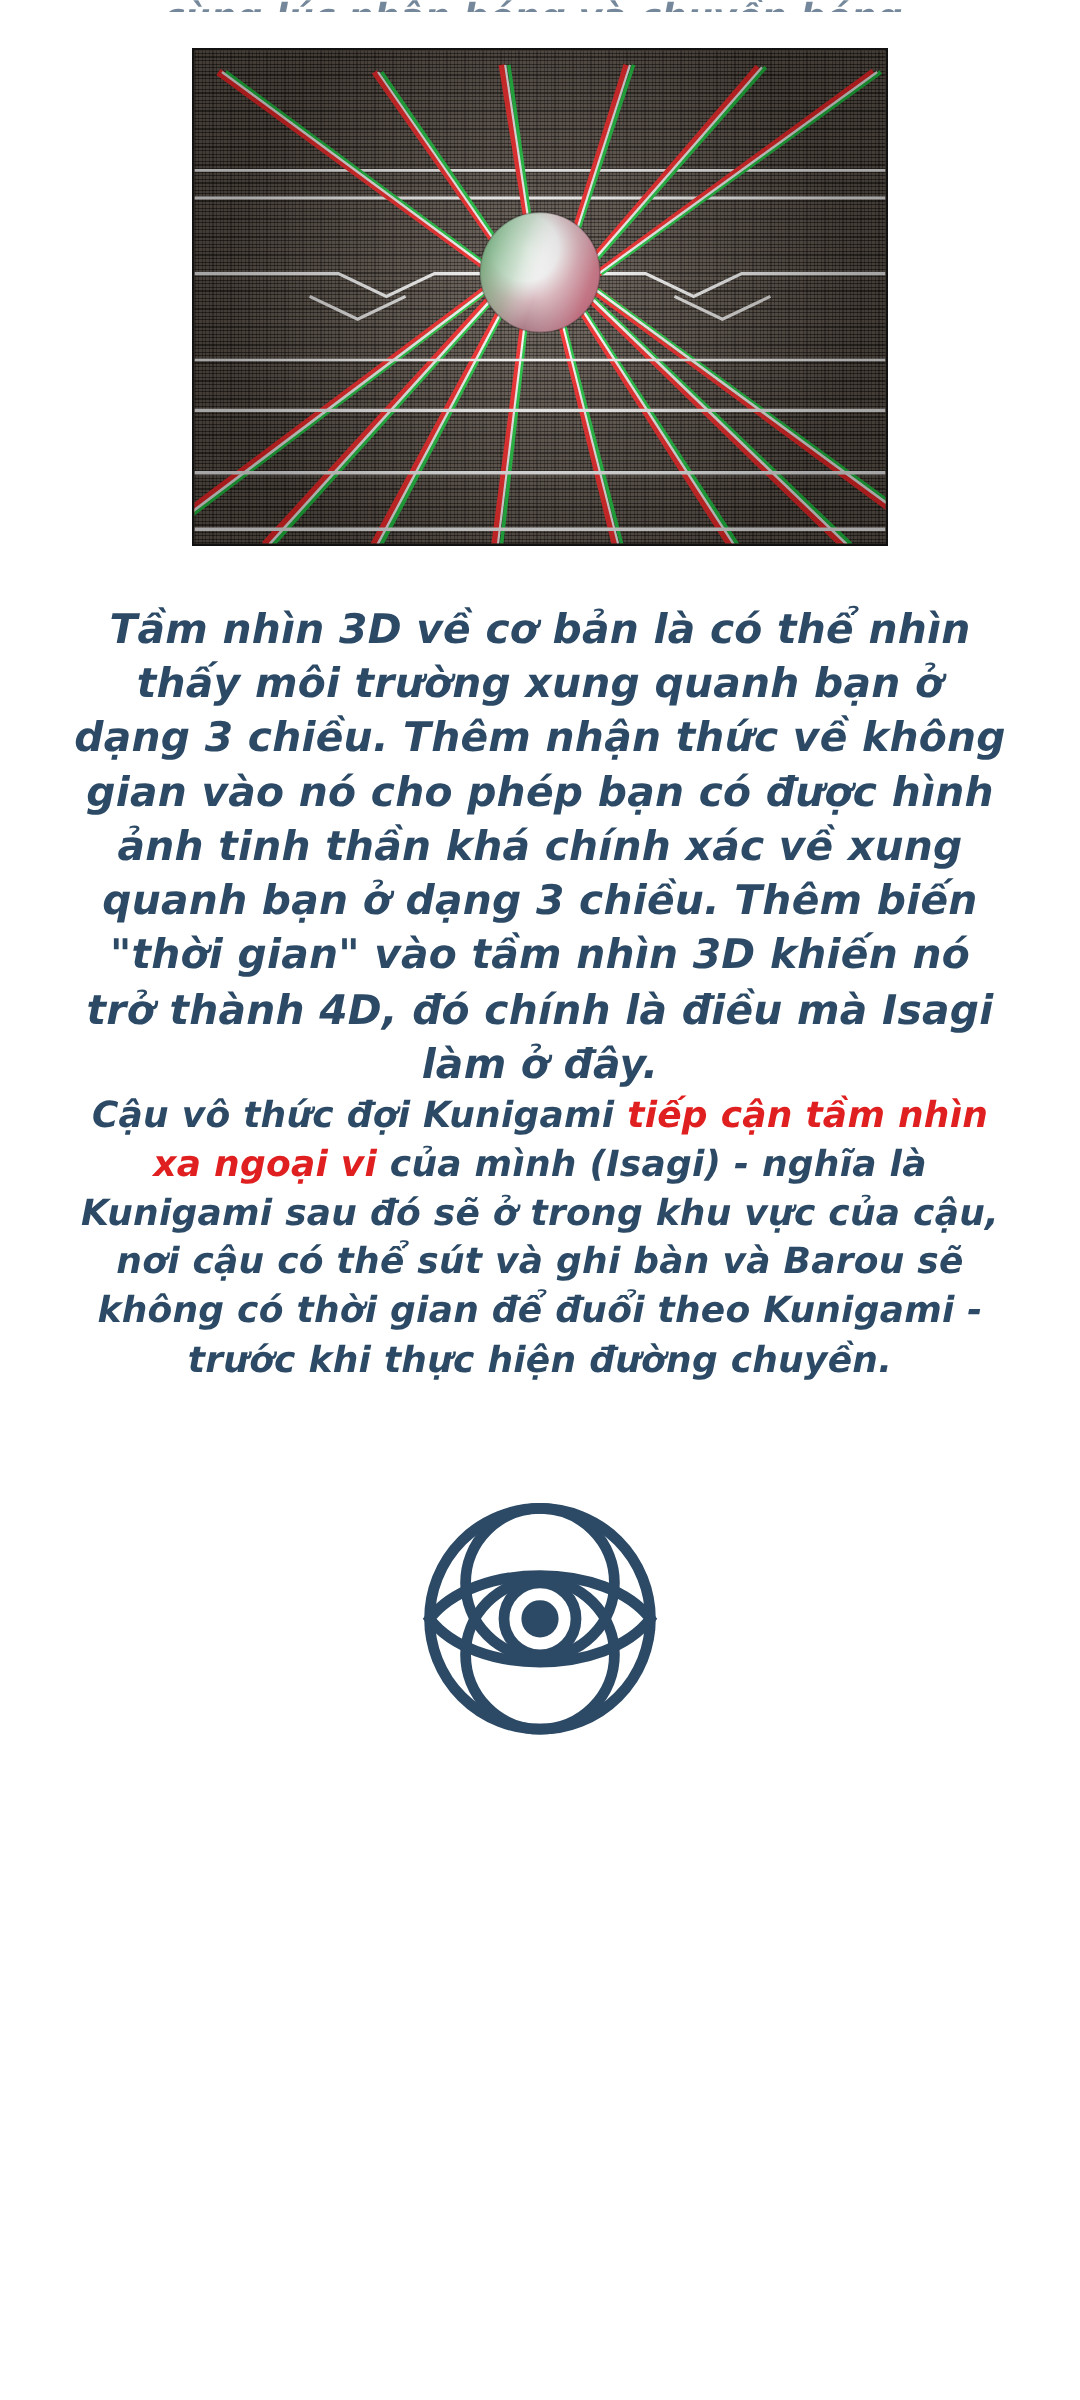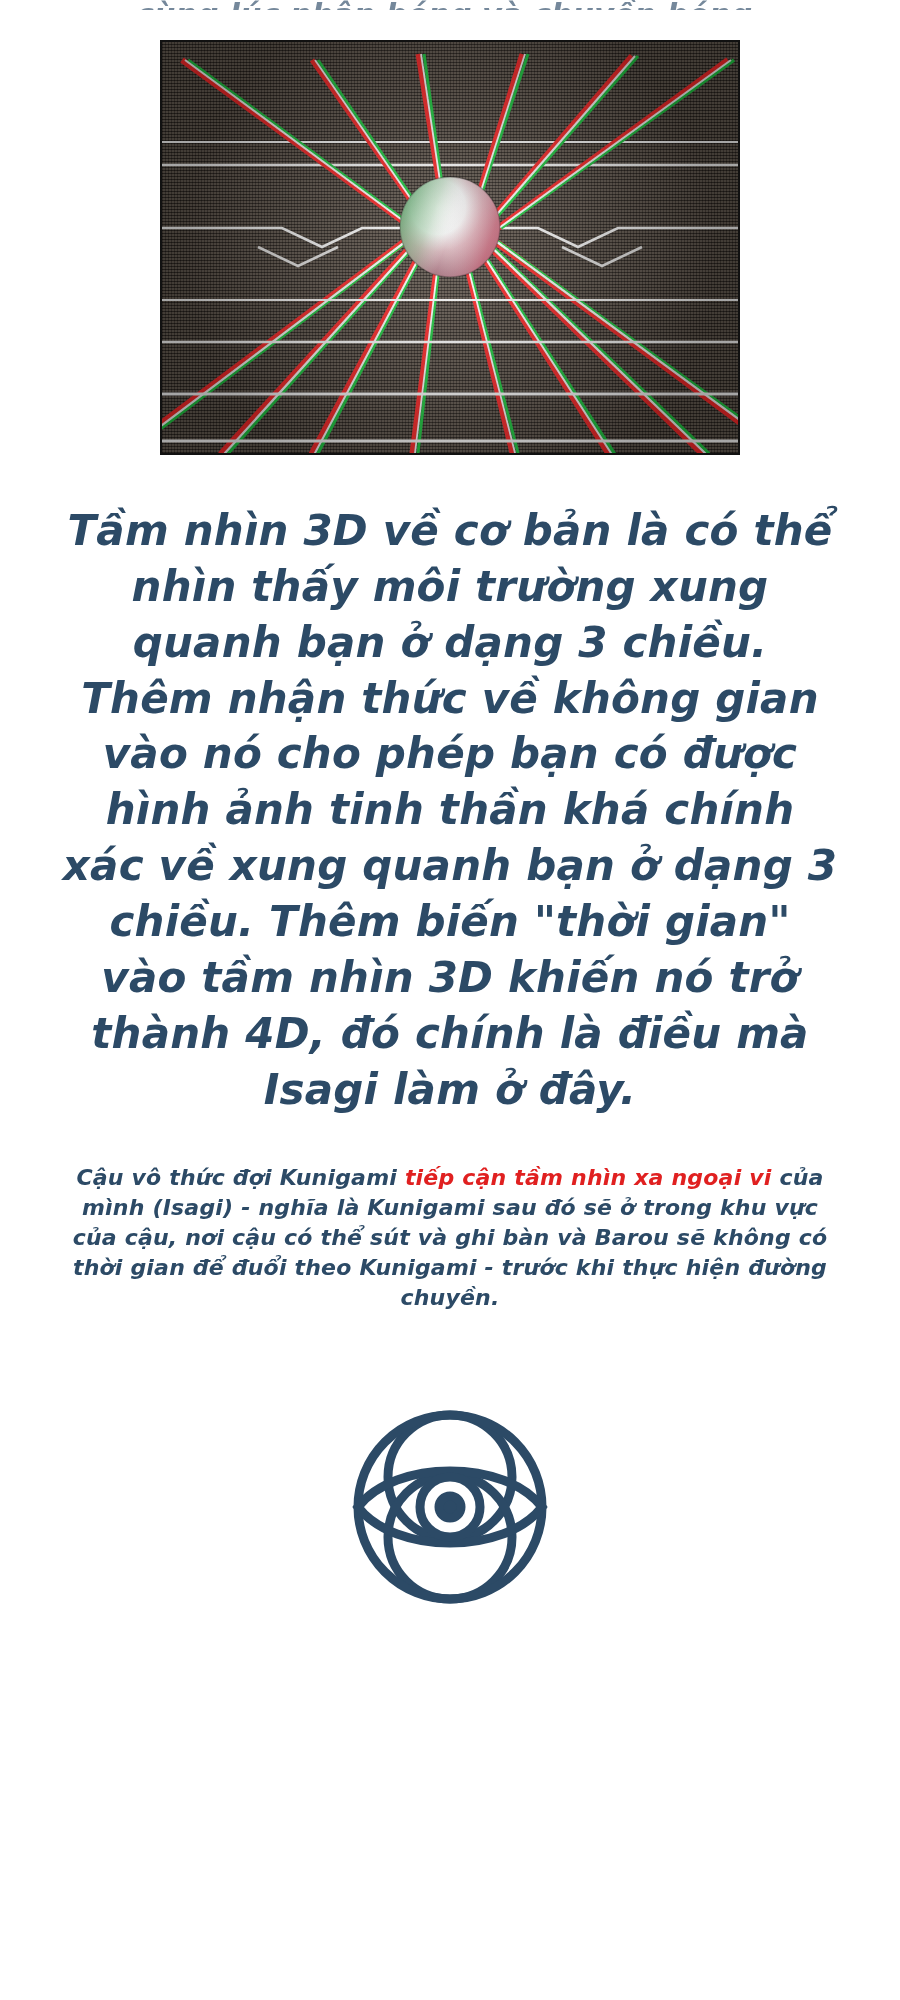--- a/index.html
+++ b/index.html
@@ -37,27 +37,26 @@
     padding-top: 0;
     margin-top: -6px;
   }
   .para-top .clip {
     display: block;
     height: 16px;
     overflow: hidden;
     opacity: 0.65;
   }
   .para-mid {
-    font-size: 42px;
+    font-size: 34px;
     margin-top: 48px;
     line-height: 1.33;
   }
   .para-bottom {
-    font-size: 22px;
-    margin-top: 46px;
+    font-size: 30px;
     line-height: 1.36;
   }
   .hl {
     color: #e02020;
   }
 
   
   .art-wrap {
     margin: 30px auto 0;
     width: 580px;

